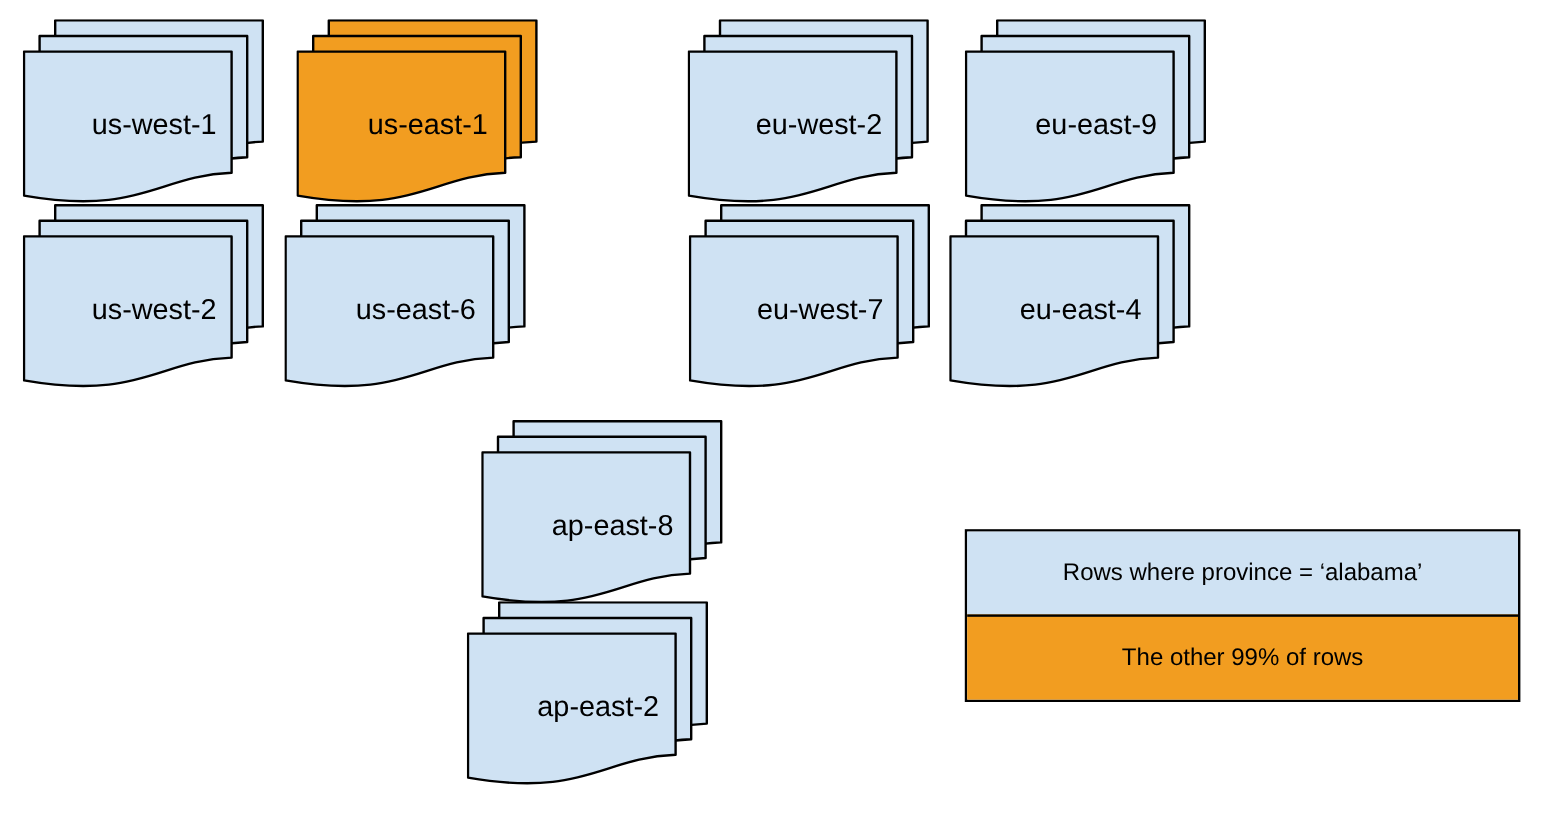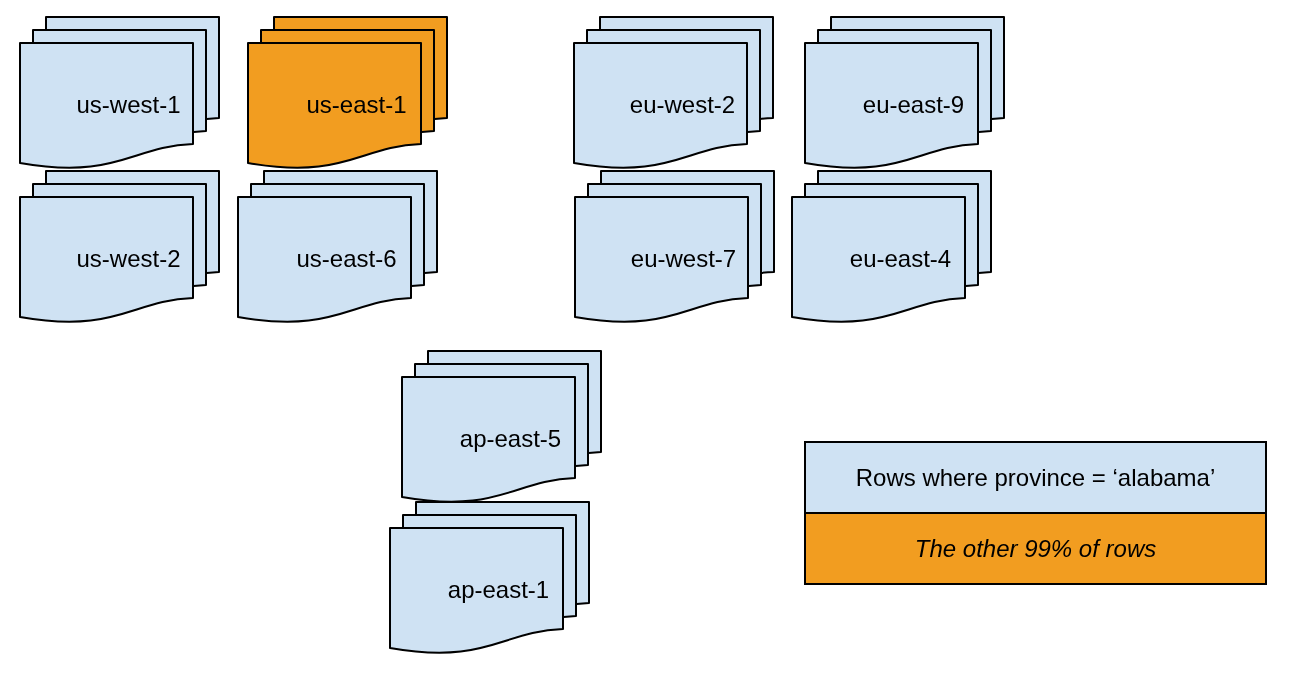--- a/index.html
+++ b/index.html
@@ -63,25 +63,25 @@
     border: 2px solid var(--outline, #000000);
     box-sizing: border-box;
     display: flex;
     flex-direction: column;
   }
   .legend-row {
     flex: 1 1 0;
     display: flex;
     align-items: center;
     justify-content: center;
-    font-size: 24px;
+    font-size: 20px;
     white-space: nowrap;
   }
   .legend-row.blue   { background: var(--document-blue, #CFE2F3); }
-  .legend-row.orange { background: var(--document-orange, #F29D20); border-top: 2px solid var(--outline, #000000); font-style: italic; }
+  .legend-row.orange { background: var(--document-orange, #F29D20); border-top: 2px solid var(--outline, #000000); }
 </style>
 </head>
 <body>
 
 <svg width="0" height="0" style="position:absolute" aria-hidden="true">
   <defs>
     <symbol id="doc-stack" viewBox="0 0 202 156">
       <path transform="translate(27,1)" style="fill:var(--fill,#CFE2F3);stroke:var(--outline,#000);stroke-width:2;stroke-linejoin:round" d="M0 0 H173 V101 C112 103 97 137 0 120 Z"></path>
       <path transform="translate(14,14)" style="fill:var(--fill,#CFE2F3);stroke:var(--outline,#000);stroke-width:2;stroke-linejoin:round" d="M0 0 H173 V101 C112 103 97 137 0 120 Z"></path>
       <path transform="translate(1,27)" style="fill:var(--fill,#CFE2F3);stroke:var(--outline,#000);stroke-width:2;stroke-linejoin:round" d="M0 0 H173 V101 C112 103 97 137 0 120 Z"></path>
@@ -144,28 +144,28 @@
     <svg>
         <use href="#doc-stack"></use>
       </svg>
     <div class="stack-label">eu-east-4</div>
   </div>
 
   <div class="stack blue" style="left:401px;top:350px">
     <svg>
         <use href="#doc-stack"></use>
       </svg>
-    <div class="stack-label">ap-east-5</div>
+    <div class="stack-label">ap-east-8</div>
   </div>
 
   <div class="stack blue" style="left:389px;top:501px">
     <svg>
         <use href="#doc-stack"></use>
       </svg>
-    <div class="stack-label">ap-east-1</div>
+    <div class="stack-label">ap-east-2</div>
   </div>
 
   <div class="legend">
     <div class="legend-row blue">
       <span>Rows where province = ‘alabama’</span>
     </div>
     <div class="legend-row orange">
       <span>The other 99% of rows</span>
     </div>
   </div>

